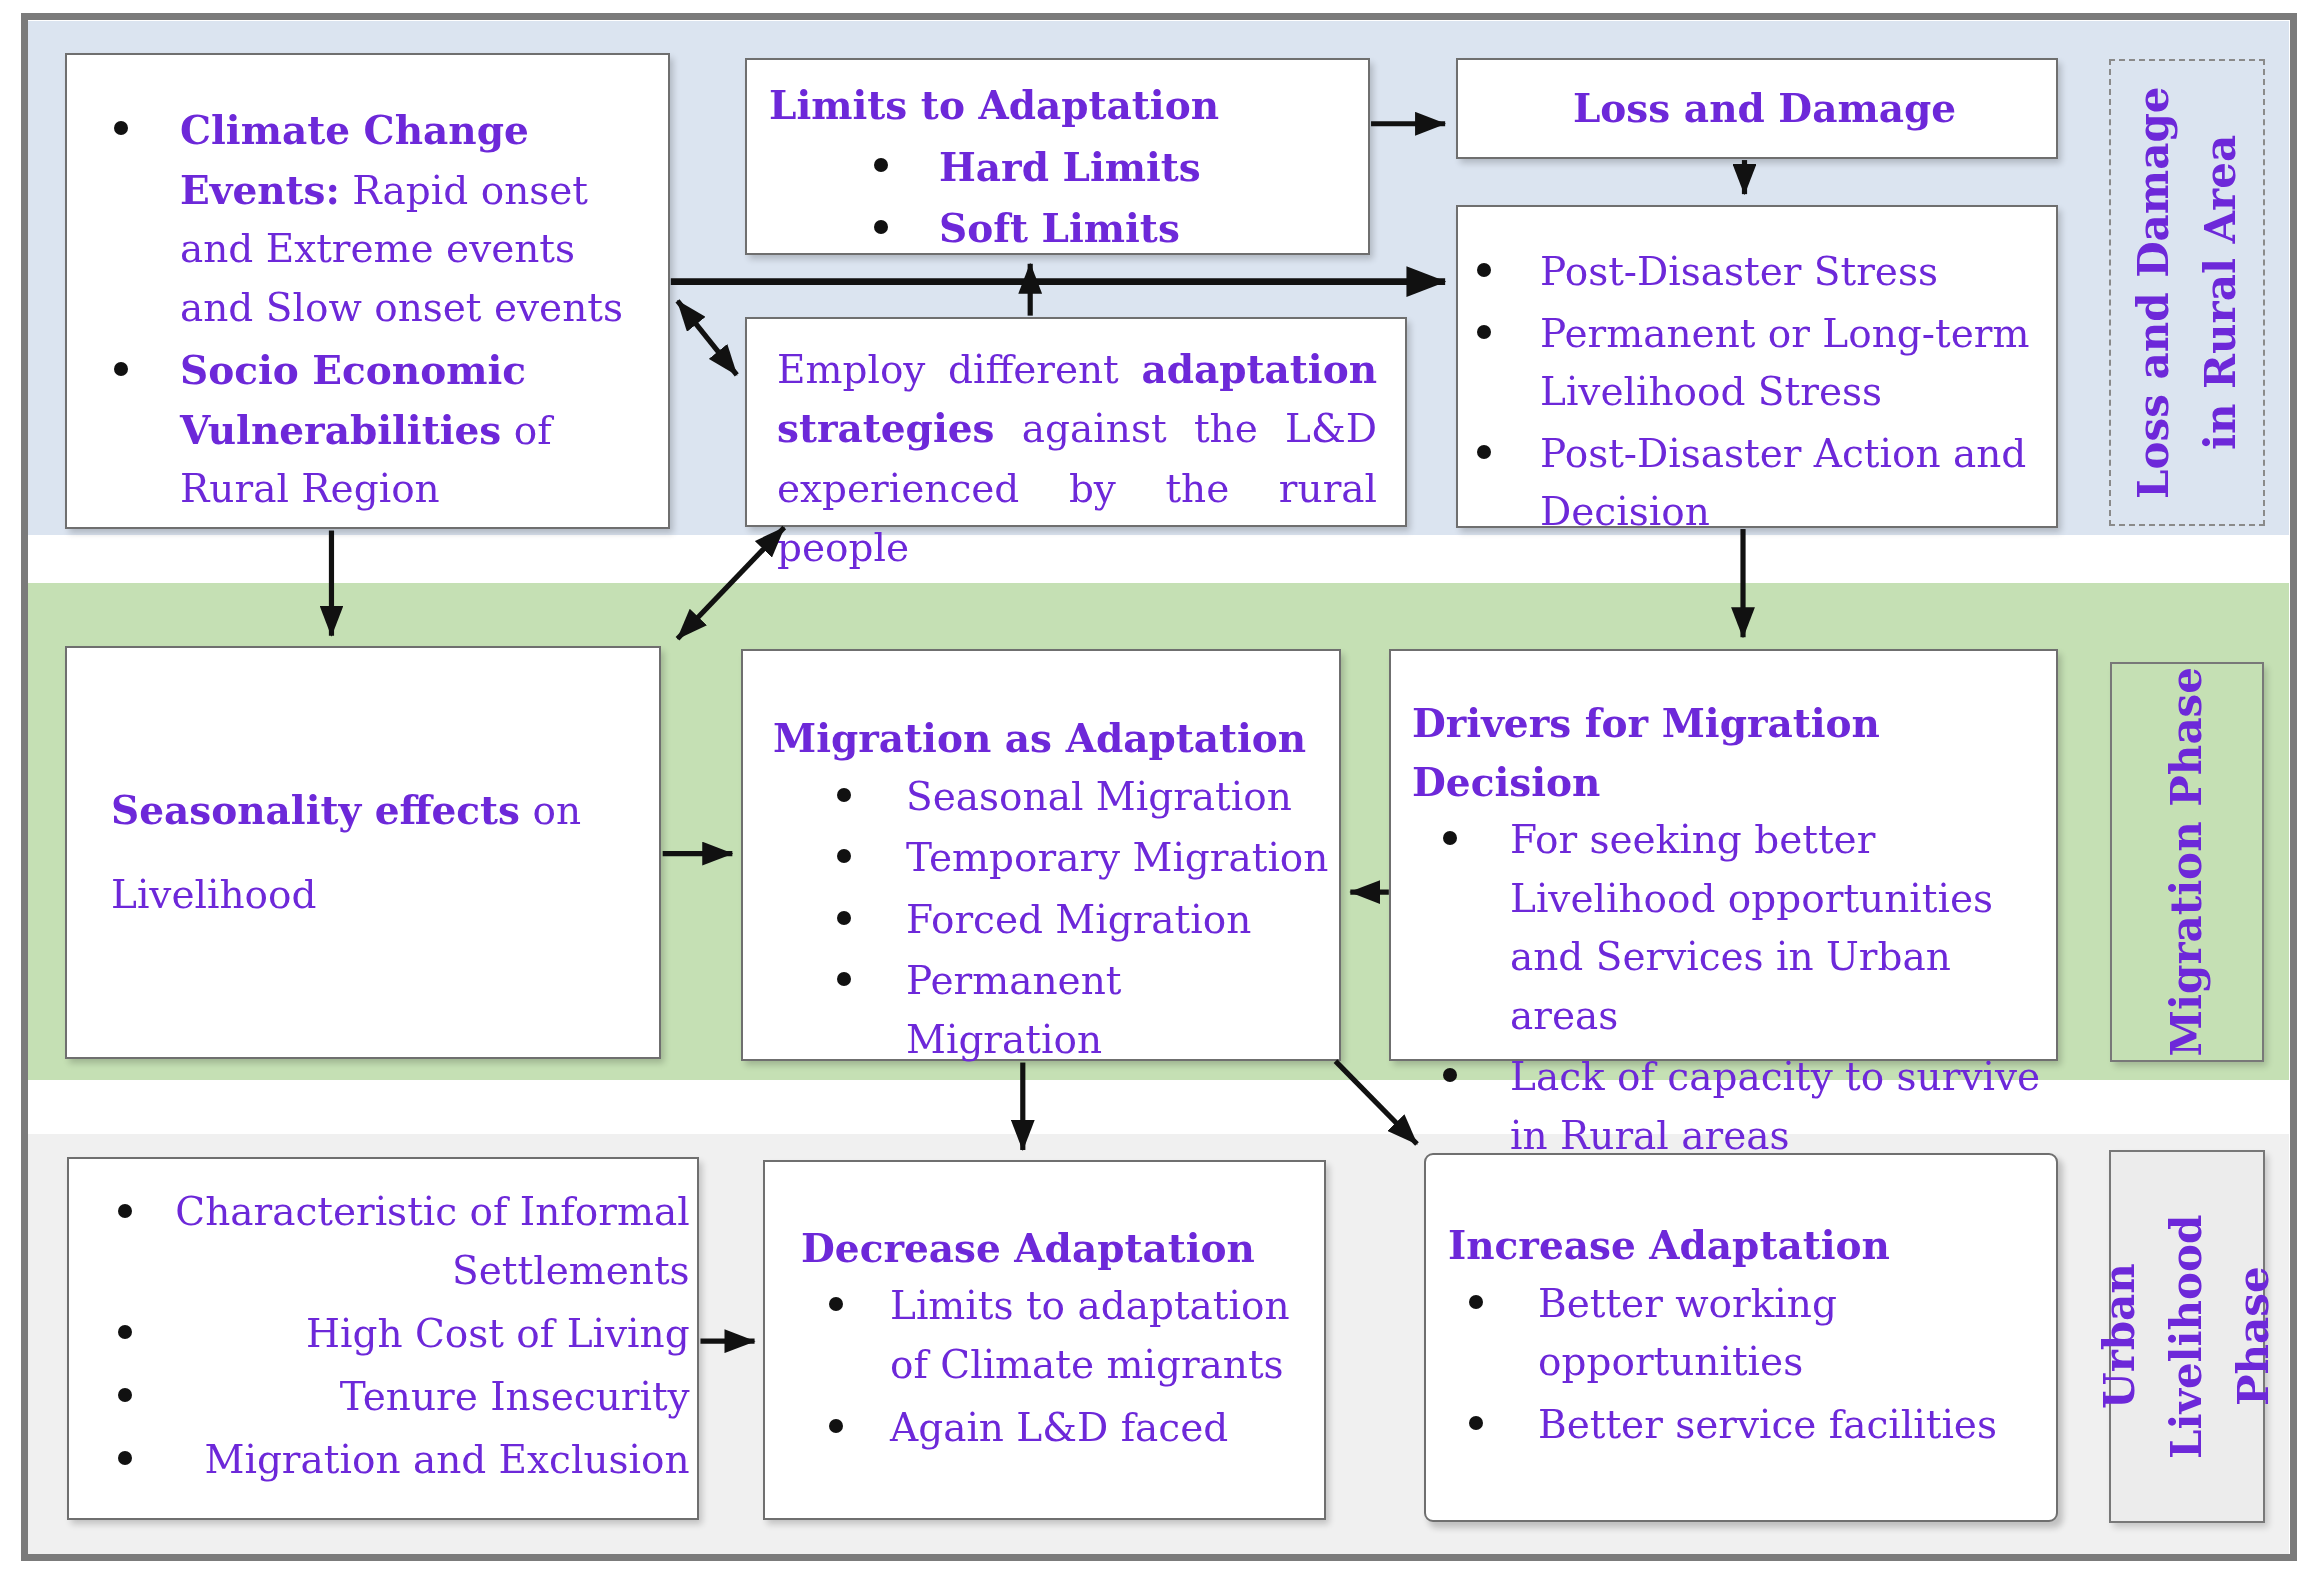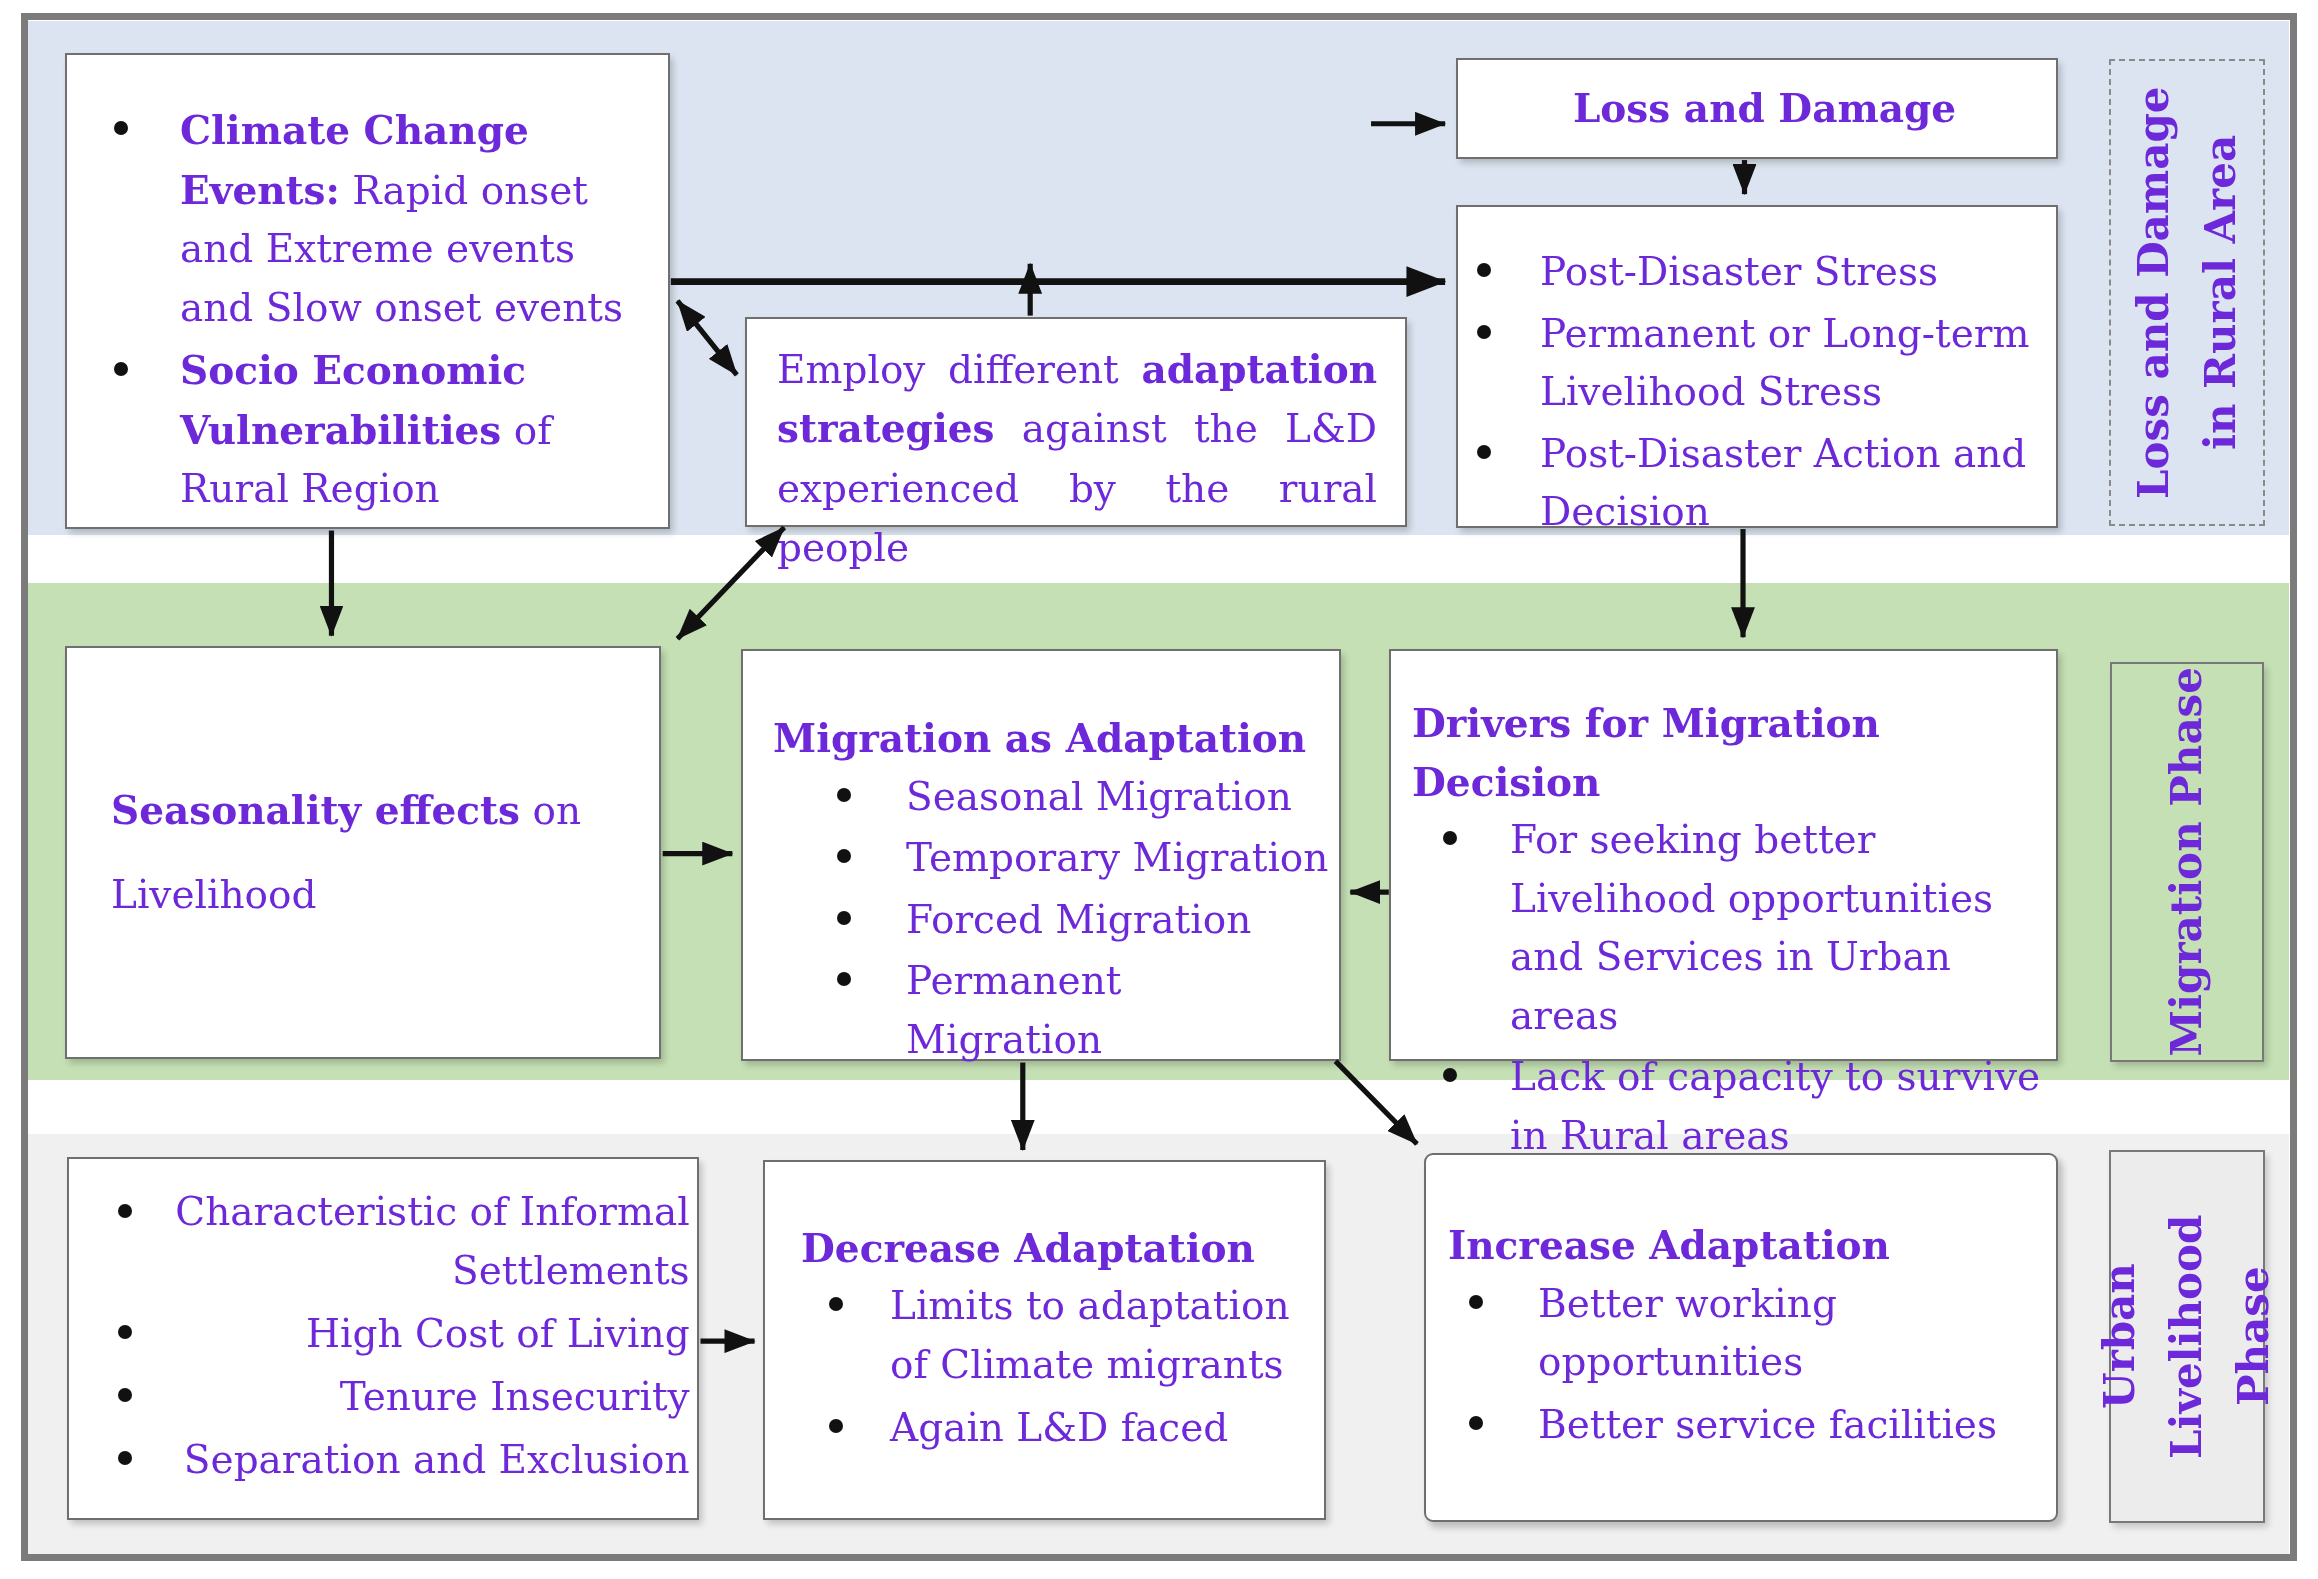--- a/index.html
+++ b/index.html
@@ -117,20 +117,27 @@
   <div class="band band-green"></div>
   <div class="band band-gray"></div>
 
   <div class="box box-climate">
     <ul>
       <li><span class="b">Climate Change Events:</span><span> Rapid onset and Extreme events and Slow onset events</span></li>
       <li><span class="b">Socio Economic Vulnerabilities</span><span> of Rural Region</span></li>
     </ul>
   </div>
 
+  <div class="box box-limits">
+    <div class="title">Limits to Adaptation</div>
+    <ul>
+      <li>Hard Limits</li>
+      <li>Soft Limits</li>
+    </ul>
+  </div>
 
   <div class="box box-loss">
     <div class="title">Loss and Damage</div>
   </div>
 
   <div class="box box-employ">
     <span>Employ different </span><span class="b">adaptation strategies</span><span> against the L&amp;D experienced by the rural people</span>
   </div>
 
   <div class="box box-postdisaster">
@@ -171,21 +178,21 @@
 
   <div class="sidebar sidebar-migration">
     <div class="vtext">Migration Phase</div>
   </div>
 
   <div class="box box-informal">
     <ul>
       <li>Characteristic of Informal Settlements</li>
       <li>High Cost of Living</li>
       <li>Tenure Insecurity</li>
-      <li>Separation and Exclusion</li>
+      <li>Migration and Exclusion</li>
     </ul>
   </div>
 
   <div class="box box-decrease">
     <div class="title">Decrease Adaptation</div>
     <ul>
       <li>Limits to adaptation of Climate migrants</li>
       <li>Again L&amp;D faced</li>
     </ul>
   </div>

